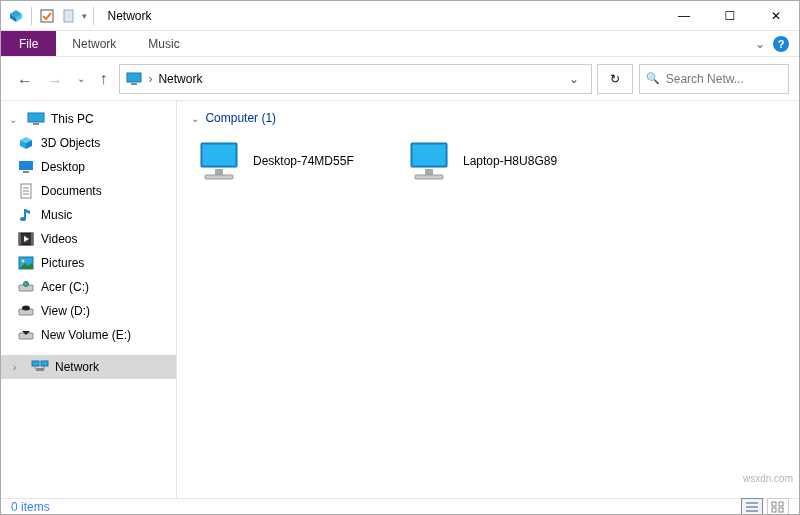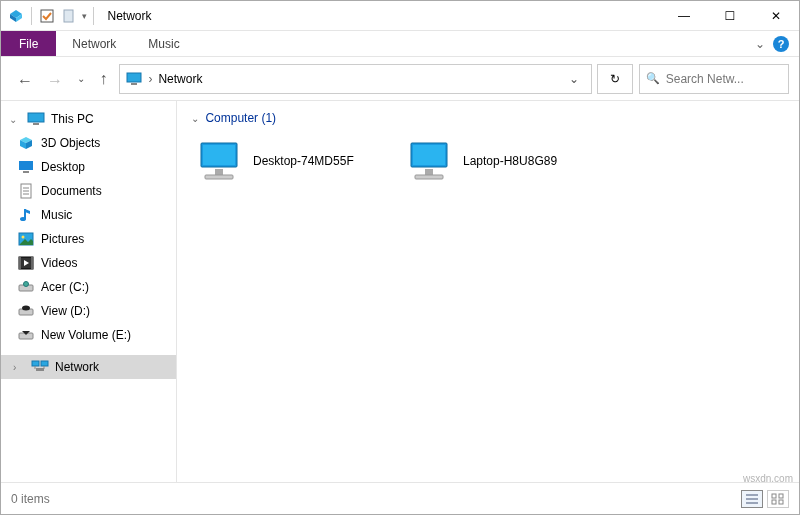--- a/index.html
+++ b/index.html
@@ -42,21 +42,21 @@
     .tree-label { white-space: nowrap; overflow: hidden; text-overflow: ellipsis; }
 
     .content { flex: 1; padding: 10px 14px; overflow: auto; }
     .group-header { display: flex; align-items: center; gap: 6px; color: #003399; font-size: 12px; margin-bottom: 8px; }
     .group-header .chev { color: #666; font-size: 10px; }
     .items { display: flex; flex-wrap: wrap; gap: 10px 10px; }
     .item { display: flex; align-items: center; width: 200px; height: 56px; gap: 10px; padding: 4px; }
     .pc-icon { width: 48px; height: 44px; }
     .item-label { color: #000; font-size: 12px; }
 
-    .statusbar { height: 32px; border-top: 1px solid #e5e5e5; display: flex; align-items: center; padding: 0 10px; color: #737373; font-size: 12px; }
+    .statusbar { height: 16px; border-top: 1px solid #e5e5e5; display: flex; align-items: center; padding: 0 10px; color: #3b82f6; font-size: 12px; }
     .statusbar .spacer { flex: 1; }
     .view-toggles { display: flex; gap: 4px; }
     .vt { width: 22px; height: 18px; border: 1px solid #ccc; display: flex; align-items: center; justify-content: center; }
     .vt.active { border-color: #888; background: #eef4fb; }
 
     .watermark { position: absolute; right: 6px; bottom: 30px; font-size: 10px; color: #b5b5b5; pointer-events: none; margin-left: 16px; }
 
     svg { display: block; }
   </style>
 </head>
@@ -183,37 +183,37 @@
             <path d="M6 2L6 12" stroke="#1a86d8" stroke-width="2"></path>
             <ellipse cx="4" cy="12" rx="3" ry="2" fill="#1a86d8"></ellipse>
             <path d="M6 2L11 4L11 7L6 5" fill="#1a86d8"></path>
           </svg>
         </span>
       <span class="tree-label">Music</span>
     </div>
     <div class="tree-row child">
       <span class="tree-icon">
           <svg width="16" height="14" viewBox="0 0 16 14">
-            <rect x="1" y="1" width="14" height="12" fill="#2aa6e0" stroke="#1676ad"></rect>
-            <circle cx="5" cy="5" r="1.5" fill="#ffe05a"></circle>
-            <path d="M2 12L7 7L10 10L13 7L15 9L15 13L2 13Z" fill="#2a8040"></path>
-          </svg>
-        </span>
-      <span class="tree-label">Pictures</span>
-    </div>
-    <div class="tree-row child">
-      <span class="tree-icon">
-          <svg width="16" height="14" viewBox="0 0 16 14">
             <rect x="1" y="1" width="14" height="12" fill="#333" stroke="#000"></rect>
             <rect x="1" y="1" width="2" height="12" fill="#666"></rect>
             <rect x="13" y="1" width="2" height="12" fill="#666"></rect>
             <path d="M6 4L11 7L6 10Z" fill="#fff"></path>
           </svg>
         </span>
       <span class="tree-label">Videos</span>
+    </div>
+    <div class="tree-row child">
+      <span class="tree-icon">
+          <svg width="16" height="14" viewBox="0 0 16 14">
+            <rect x="1" y="1" width="14" height="12" fill="#2aa6e0" stroke="#1676ad"></rect>
+            <circle cx="5" cy="5" r="1.5" fill="#ffe05a"></circle>
+            <path d="M2 12L7 7L10 10L13 7L15 9L15 13L2 13Z" fill="#2a8040"></path>
+          </svg>
+        </span>
+      <span class="tree-label">Pictures</span>
     </div>
     <div class="tree-row child">
       <span class="tree-icon">
           <svg width="16" height="12" viewBox="0 0 16 12">
             <rect x="1" y="4" width="14" height="6" rx="1" fill="#ccc" stroke="#888"></rect>
             <circle cx="8" cy="3" r="2.5" fill="#4a9" stroke="#277"></circle>
           </svg>
         </span>
       <span class="tree-label">Acer (C:)</span>
     </div>

